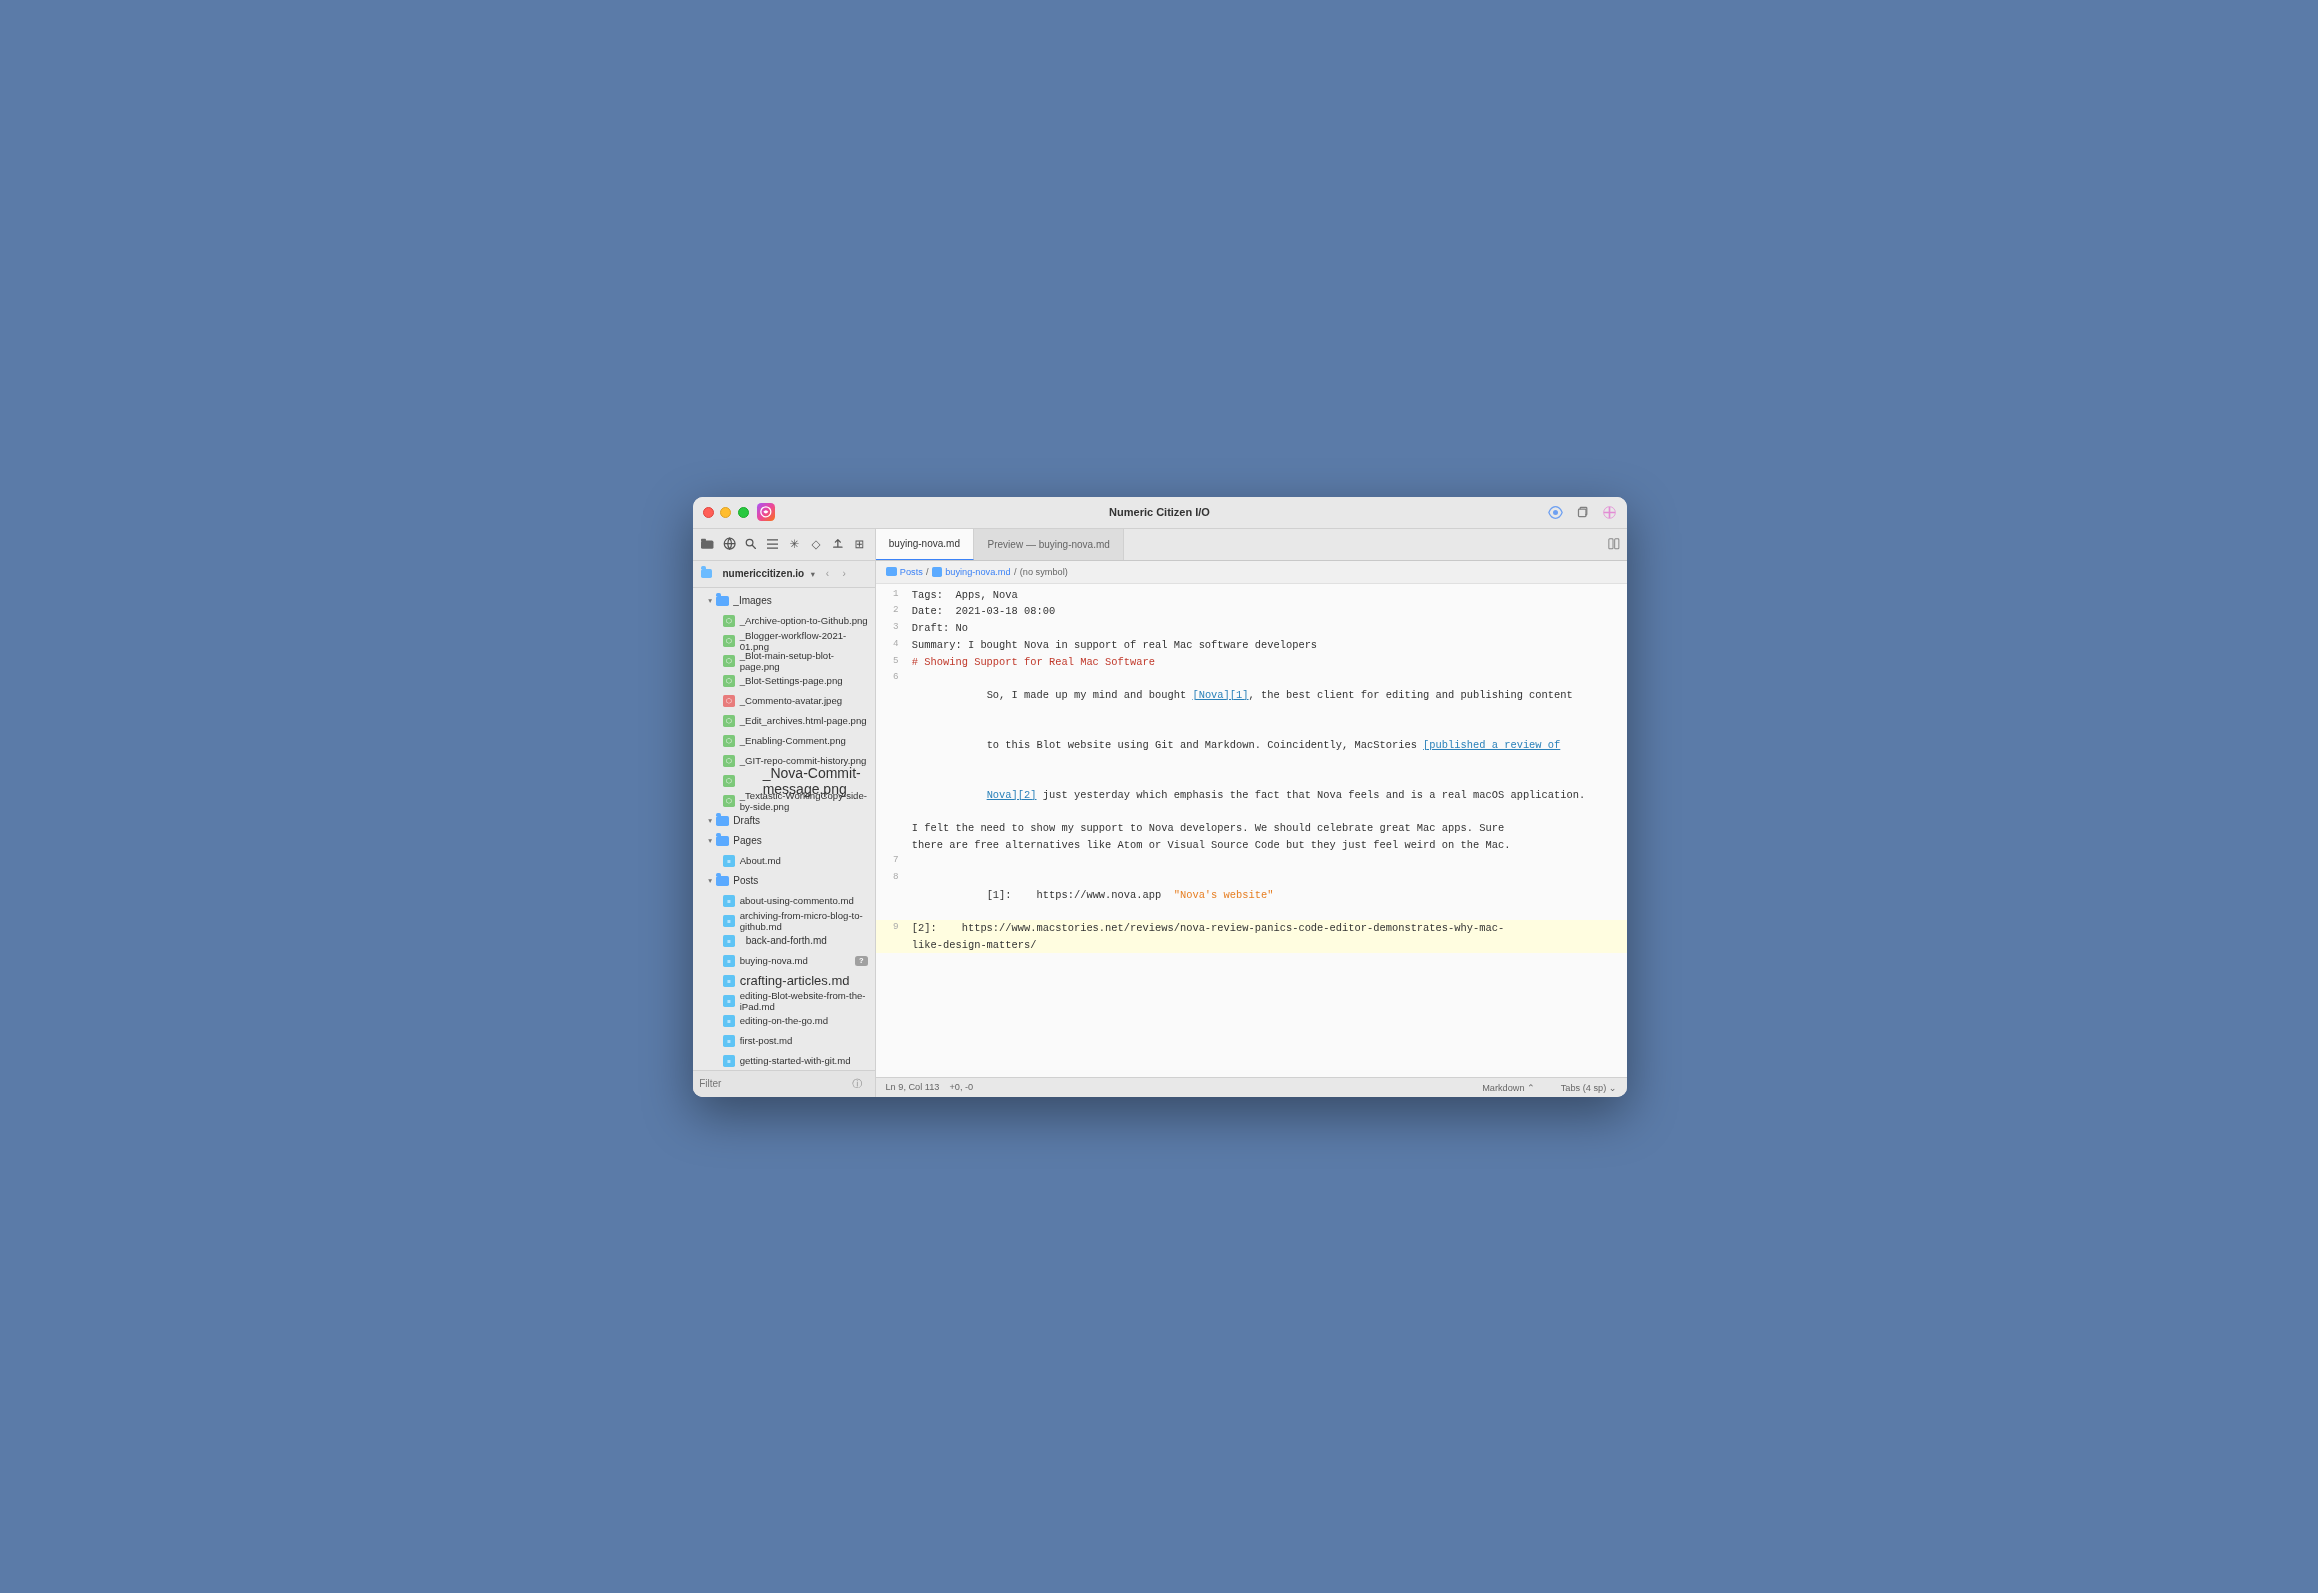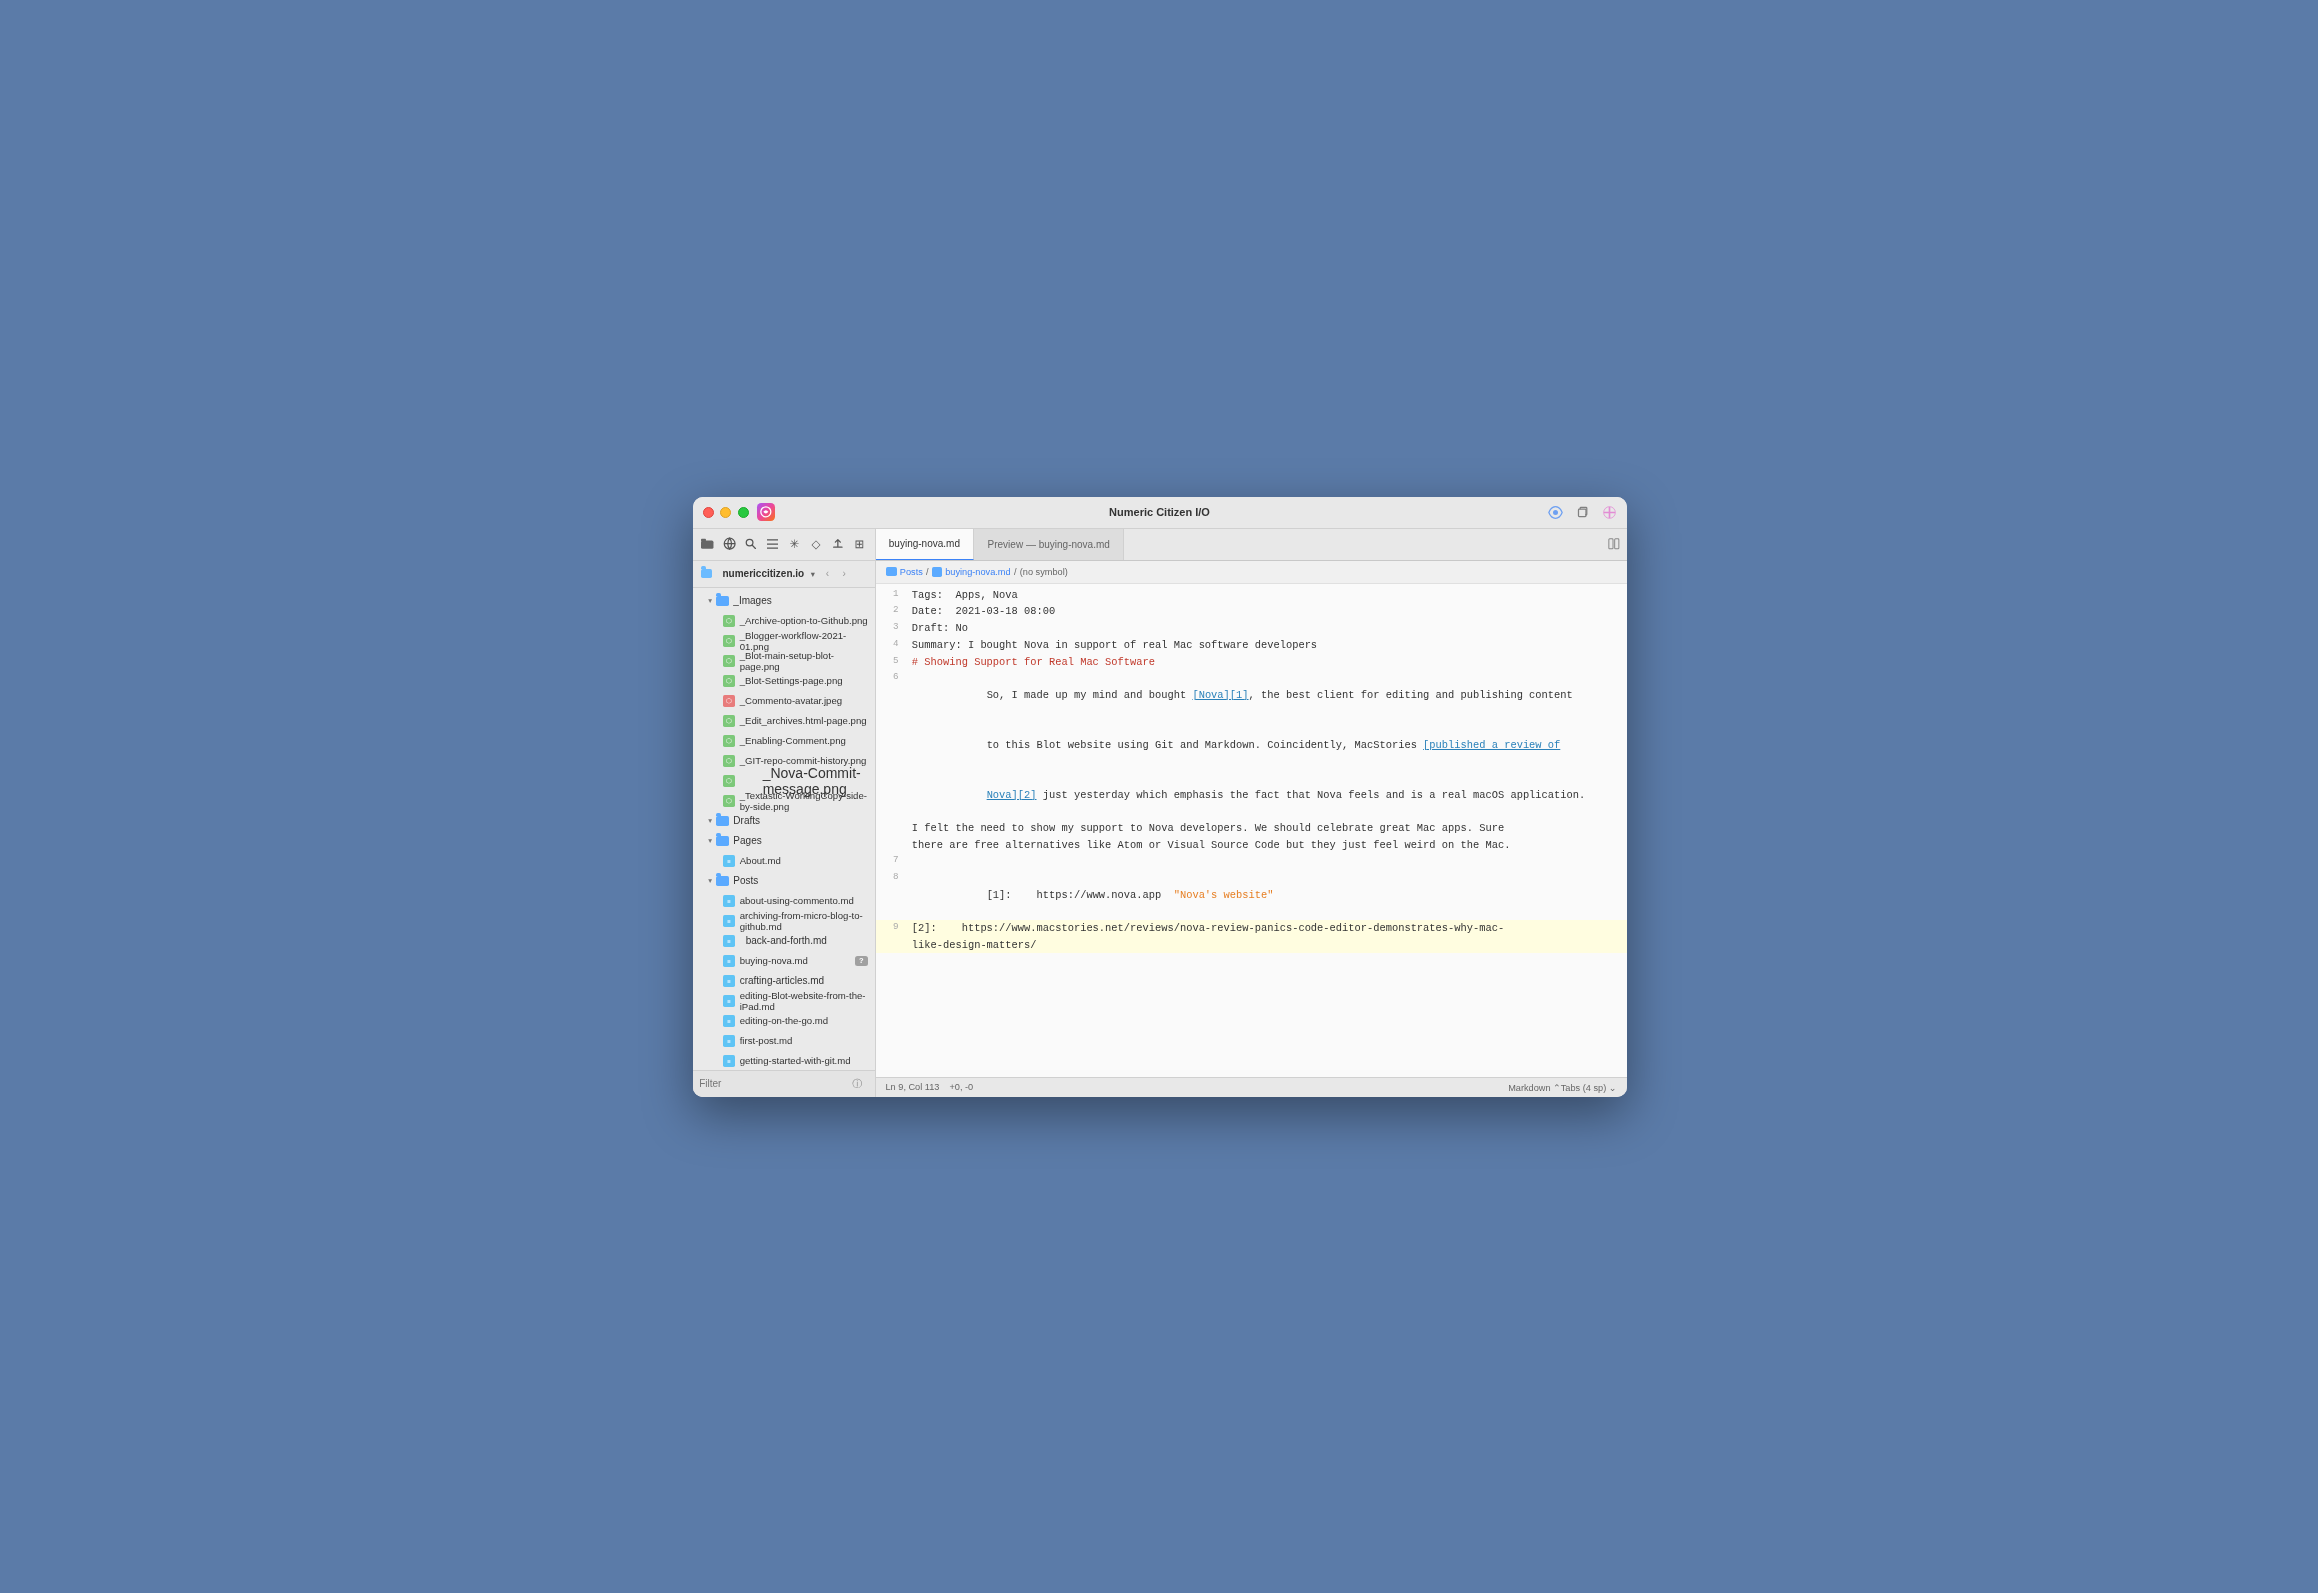--- a/index.html
+++ b/index.html
@@ -384,21 +384,21 @@
       display: flex;
       align-items: center;
       padding: 0 10px;
       font-size: 9.2px;
       color: #666;
       gap: 10px;
     }
     .status-right {
       margin-left: auto;
       display: flex;
-      gap: 0;
+      gap: 26px;
     }
     
     .icon-eye { color: #3b82f6; font-size: 15px; }
   </style>
 </head>
 <body>
 
 <div class="window">
 
   <div class="titlebar">
@@ -627,21 +627,21 @@
               <div class="md-icon"></div>
             </span>
           <span style="font-size:9.6px;">buying-nova.md</span>
           <span class="badge-q">?</span>
         </div>
         <div class="tree-item">
           <span style="margin-left:23px;"></span>
           <span class="file-icon">
               <div class="md-icon"></div>
             </span>
-          <span style="font-size:10px;text-align:right;">crafting-articles.md</span>
+          <span style="font-size:13px;text-align:right;">crafting-articles.md</span>
         </div>
         <div class="tree-item">
           <span style="margin-left:23px;"></span>
           <span class="file-icon">
               <div class="md-icon"></div>
             </span>
           <span style="font-size:9.6px;">editing-Blot-website-from-the-iPad.md</span>
         </div>
         <div class="tree-item">
           <span style="margin-left:23px;"></span>

